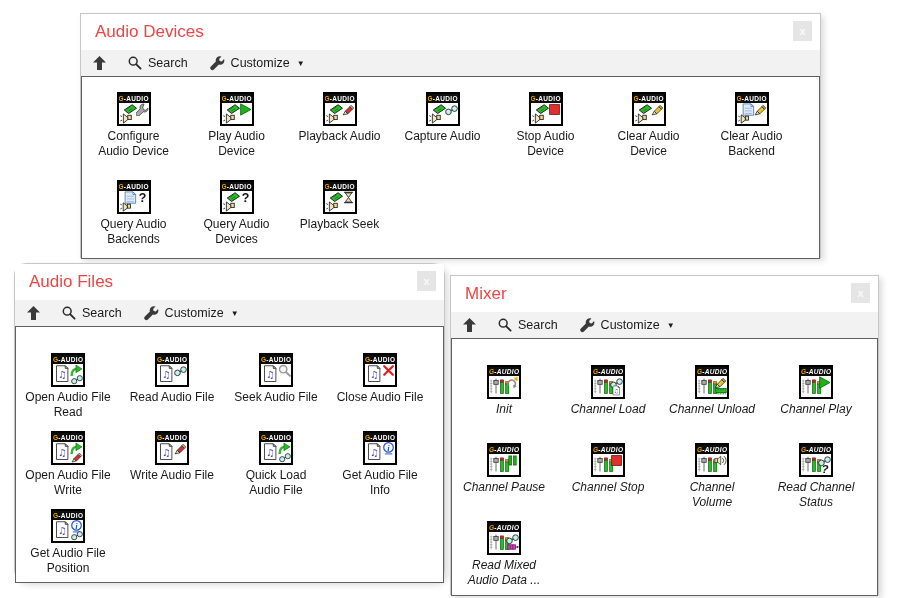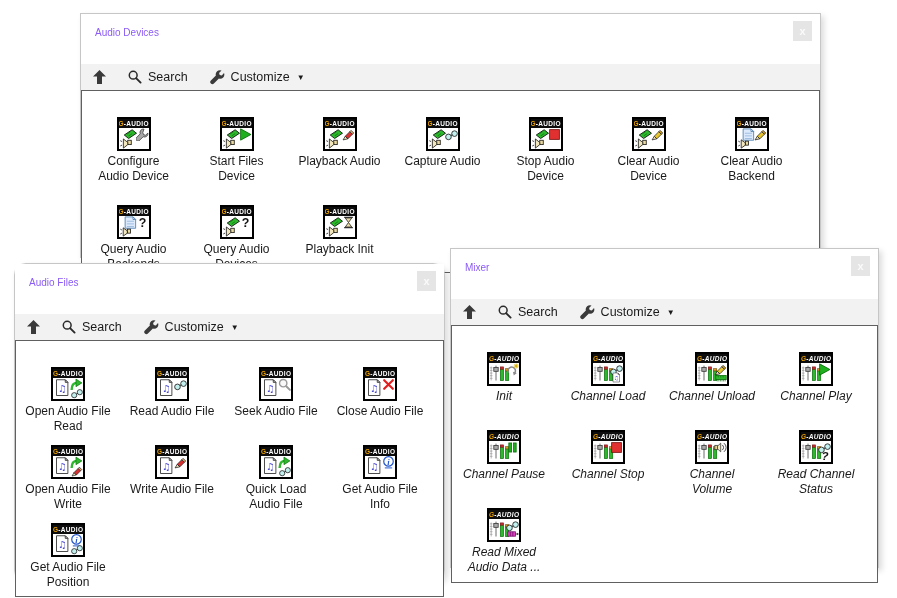--- a/index.html
+++ b/index.html
@@ -3,38 +3,38 @@
 <meta charset="utf-8">
 <style>
   * { box-sizing: border-box; margin: 0; padding: 0; }
   html,body { width: 897px; height: 598px; background: #ffffff;
     font-family: "Liberation Sans", sans-serif; overflow: hidden; position: relative; }
 
   .palette-window { position: absolute; background: #ffffff;
     border: 1px solid #c6c6c6; box-shadow: 3px 3px 6px rgba(0,0,0,0.14); }
   #win-devices { left: 80px; top: 13px;  width: 741px; height: 245px; }
   #win-files   { left: 14px; top: 263px; width: 431px; height: 319px; border-radius: 12px; }
-  #win-mixer   { left: 450px; top: 248px; width: 429px; height: 320px; }
+  #win-mixer   { left: 450px; top: 275px; width: 429px; height: 320px; }
 
   .title-bar { height: 36px; position: relative; display: flex; align-items: center;
     padding: 0 30px 0 14px; background: #ffffff; }
-  .title-text { color: #8b5cf6; font-size: 10px; }
+  .title-text { color: #ef4444; font-size: 17px; }
   .close-btn { position: absolute; right: 8px; top: 7px; width: 19px; height: 20px;
     background: #e5e5e5; color: #fafafa; font-weight: bold; font-size: 11px;
     display: flex; align-items: center; justify-content: center; cursor: default; }
 
   .toolbar { height: 26px; background: #f2f2f2; display: flex; align-items: center;
-    padding: 0 12px; gap: 22px; margin-top: 14px; }
+    padding: 0 12px; gap: 22px; }
   .tb-btn { display: flex; align-items: center; gap: 6px; font-size: 12.5px;
     color: #1a1a1a; cursor: default; }
   .caret { font-size: 8px; margin-left: 1px; color: #1a1a1a; }
 
   .content { background: #ffffff; border: 1px solid #606060;
     display: flex; flex-wrap: wrap; align-content: flex-start; }
-  #win-devices .content { height: 183px; padding-top: 26px; }
+  #win-devices .content { height: 183px; padding-top: 15px; }
   #win-files   .content { height: 257px; padding-top: 26px; }
   #win-mixer   .content { height: 258px; padding-top: 26px; font-style: italic; }
 
   .palette-item { display: flex; flex-direction: column; align-items: center; cursor: default; }
   #win-devices .palette-item { width: 103px; height: 88px; }
   #win-files .palette-item, #win-mixer .palette-item { width: 104px; height: 78px; }
 
   .item-icon { width: 34px; height: 34px; border: 2px solid #000; background: #fff; flex: 0 0 auto; }
   .icon-banner { height: 9px; background: #0d0d0d; color: #ffffff; font-size: 6.5px;
     font-weight: bold; letter-spacing: 0.3px; line-height: 9px; text-align: center;
@@ -225,21 +225,21 @@
       <div class="icon-body">
         <svg class="slot-base">
               <use href="#sym-speaker" xlink:href="#sym-speaker"></use>
             </svg>
         <svg class="slot-accent">
               <use href="#sym-play" xlink:href="#sym-play"></use>
             </svg>
 
       </div>
     </div>
-    <div class="item-label">Start Files
+    <div class="item-label">Play Audio
 Device</div>
   </div>
       <div class="palette-item">
     <div class="item-icon">
       <div class="icon-banner"><span class="g">G</span><span>-AUDIO</span></div>
       <div class="icon-body">
         <svg class="slot-base">
               <use href="#sym-speaker" xlink:href="#sym-speaker"></use>
             </svg>
         <svg class="slot-accent">
@@ -351,21 +351,21 @@
       <div class="icon-body">
         <svg class="slot-base">
               <use href="#sym-speaker" xlink:href="#sym-speaker"></use>
             </svg>
         <svg class="slot-accent">
               <use href="#sym-hourglass" xlink:href="#sym-hourglass"></use>
             </svg>
 
       </div>
     </div>
-    <div class="item-label">Playback Init</div>
+    <div class="item-label">Playback Seek</div>
   </div>
     </div>
 </div>
 
 <div class="palette-window" id="win-files">
   <div class="title-bar">
     <span class="title-text">Audio Files</span>
     <div class="close-btn">
         <span>x</span>
       </div>

